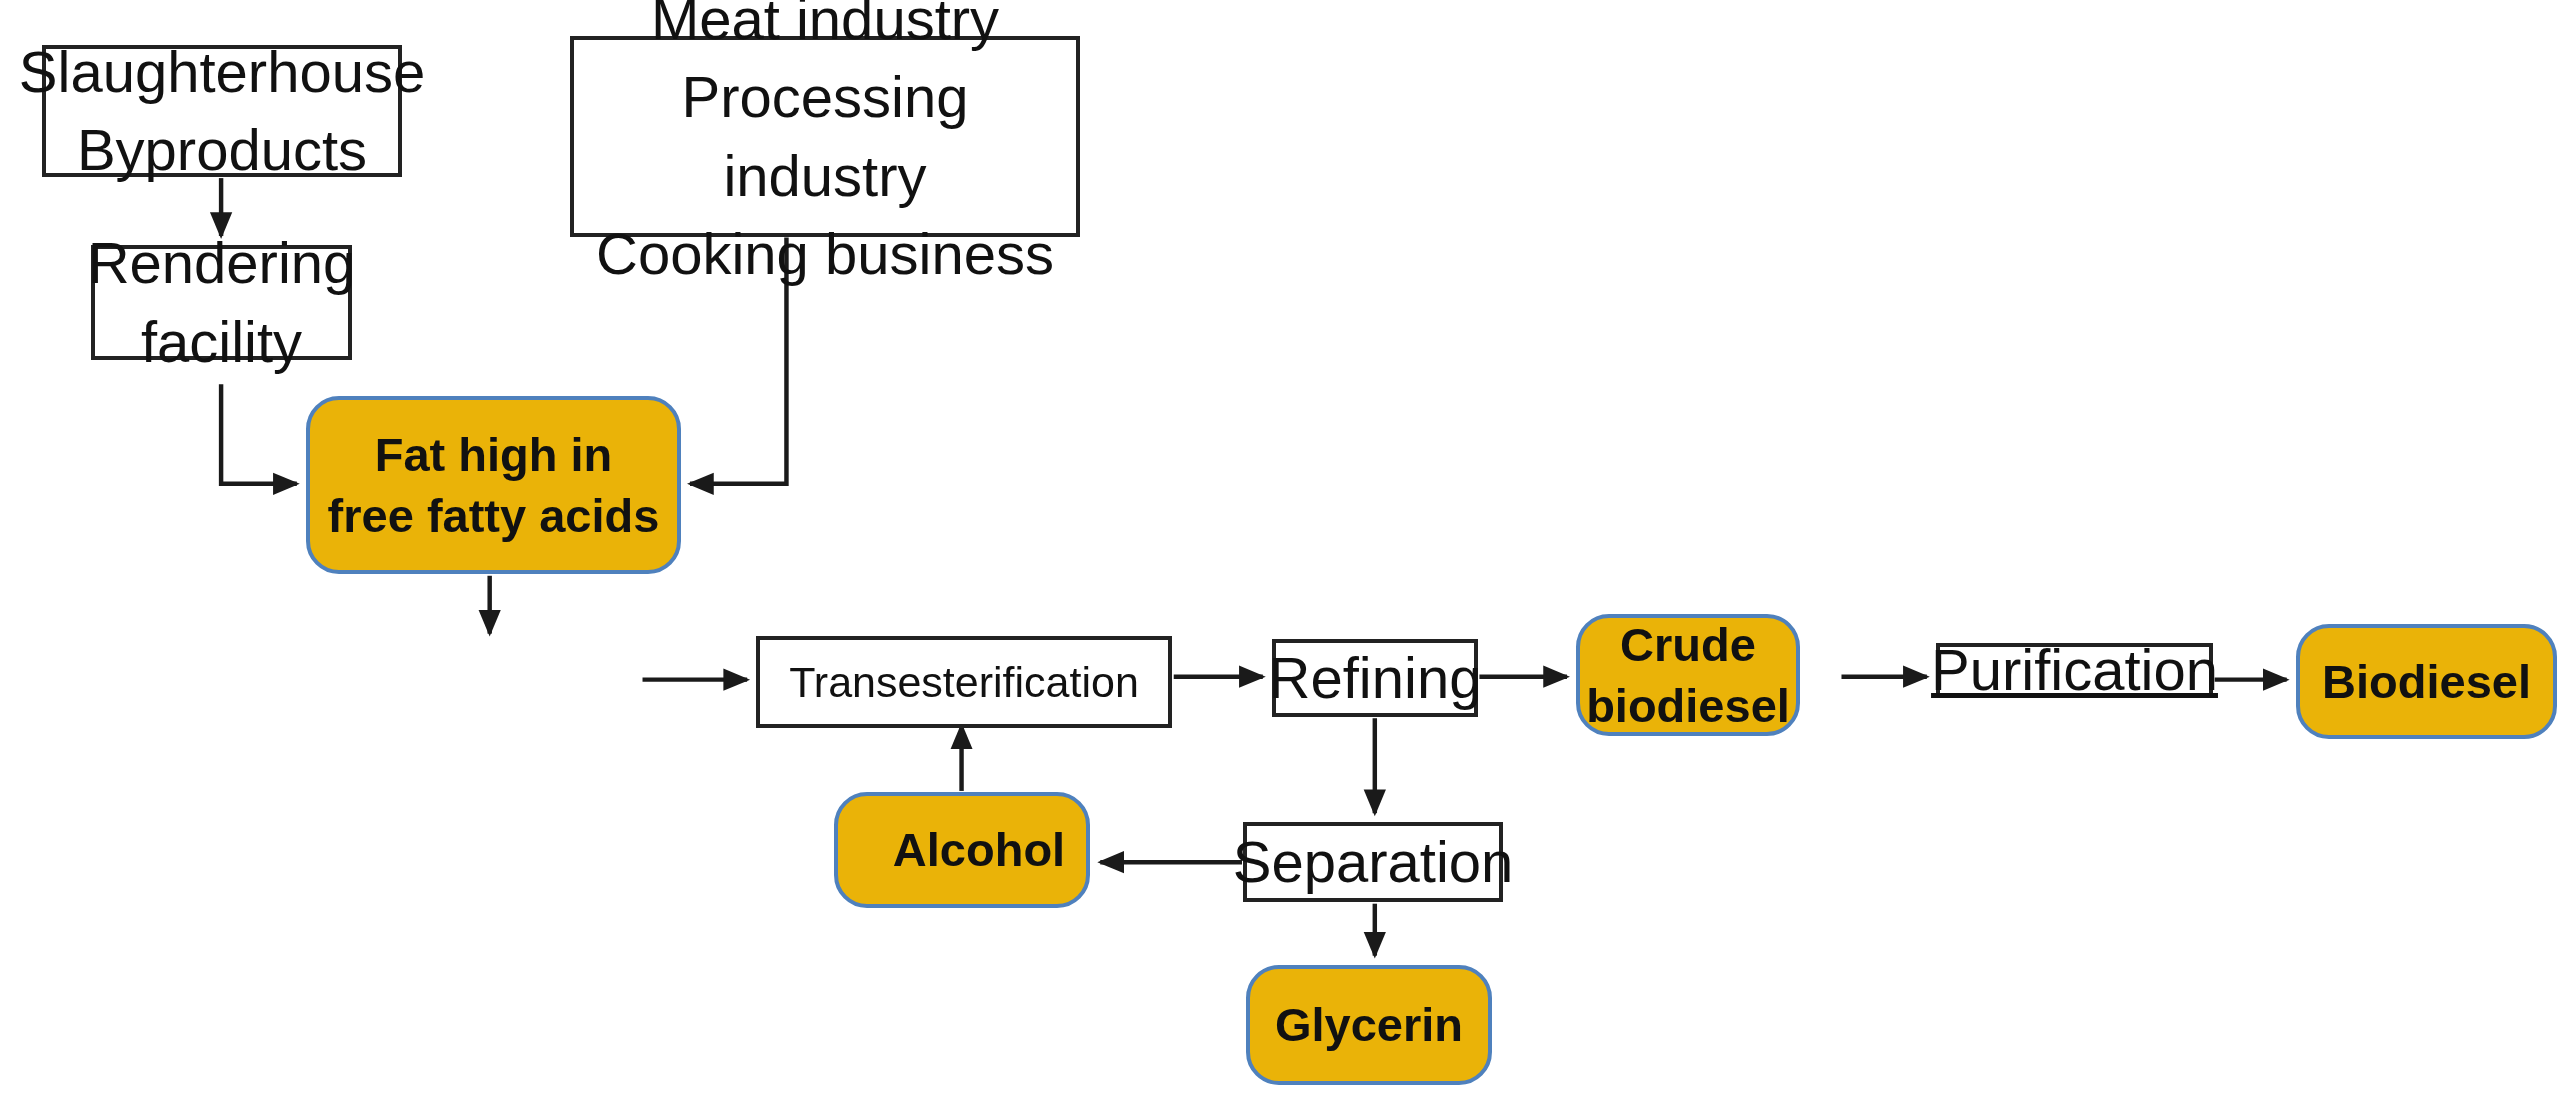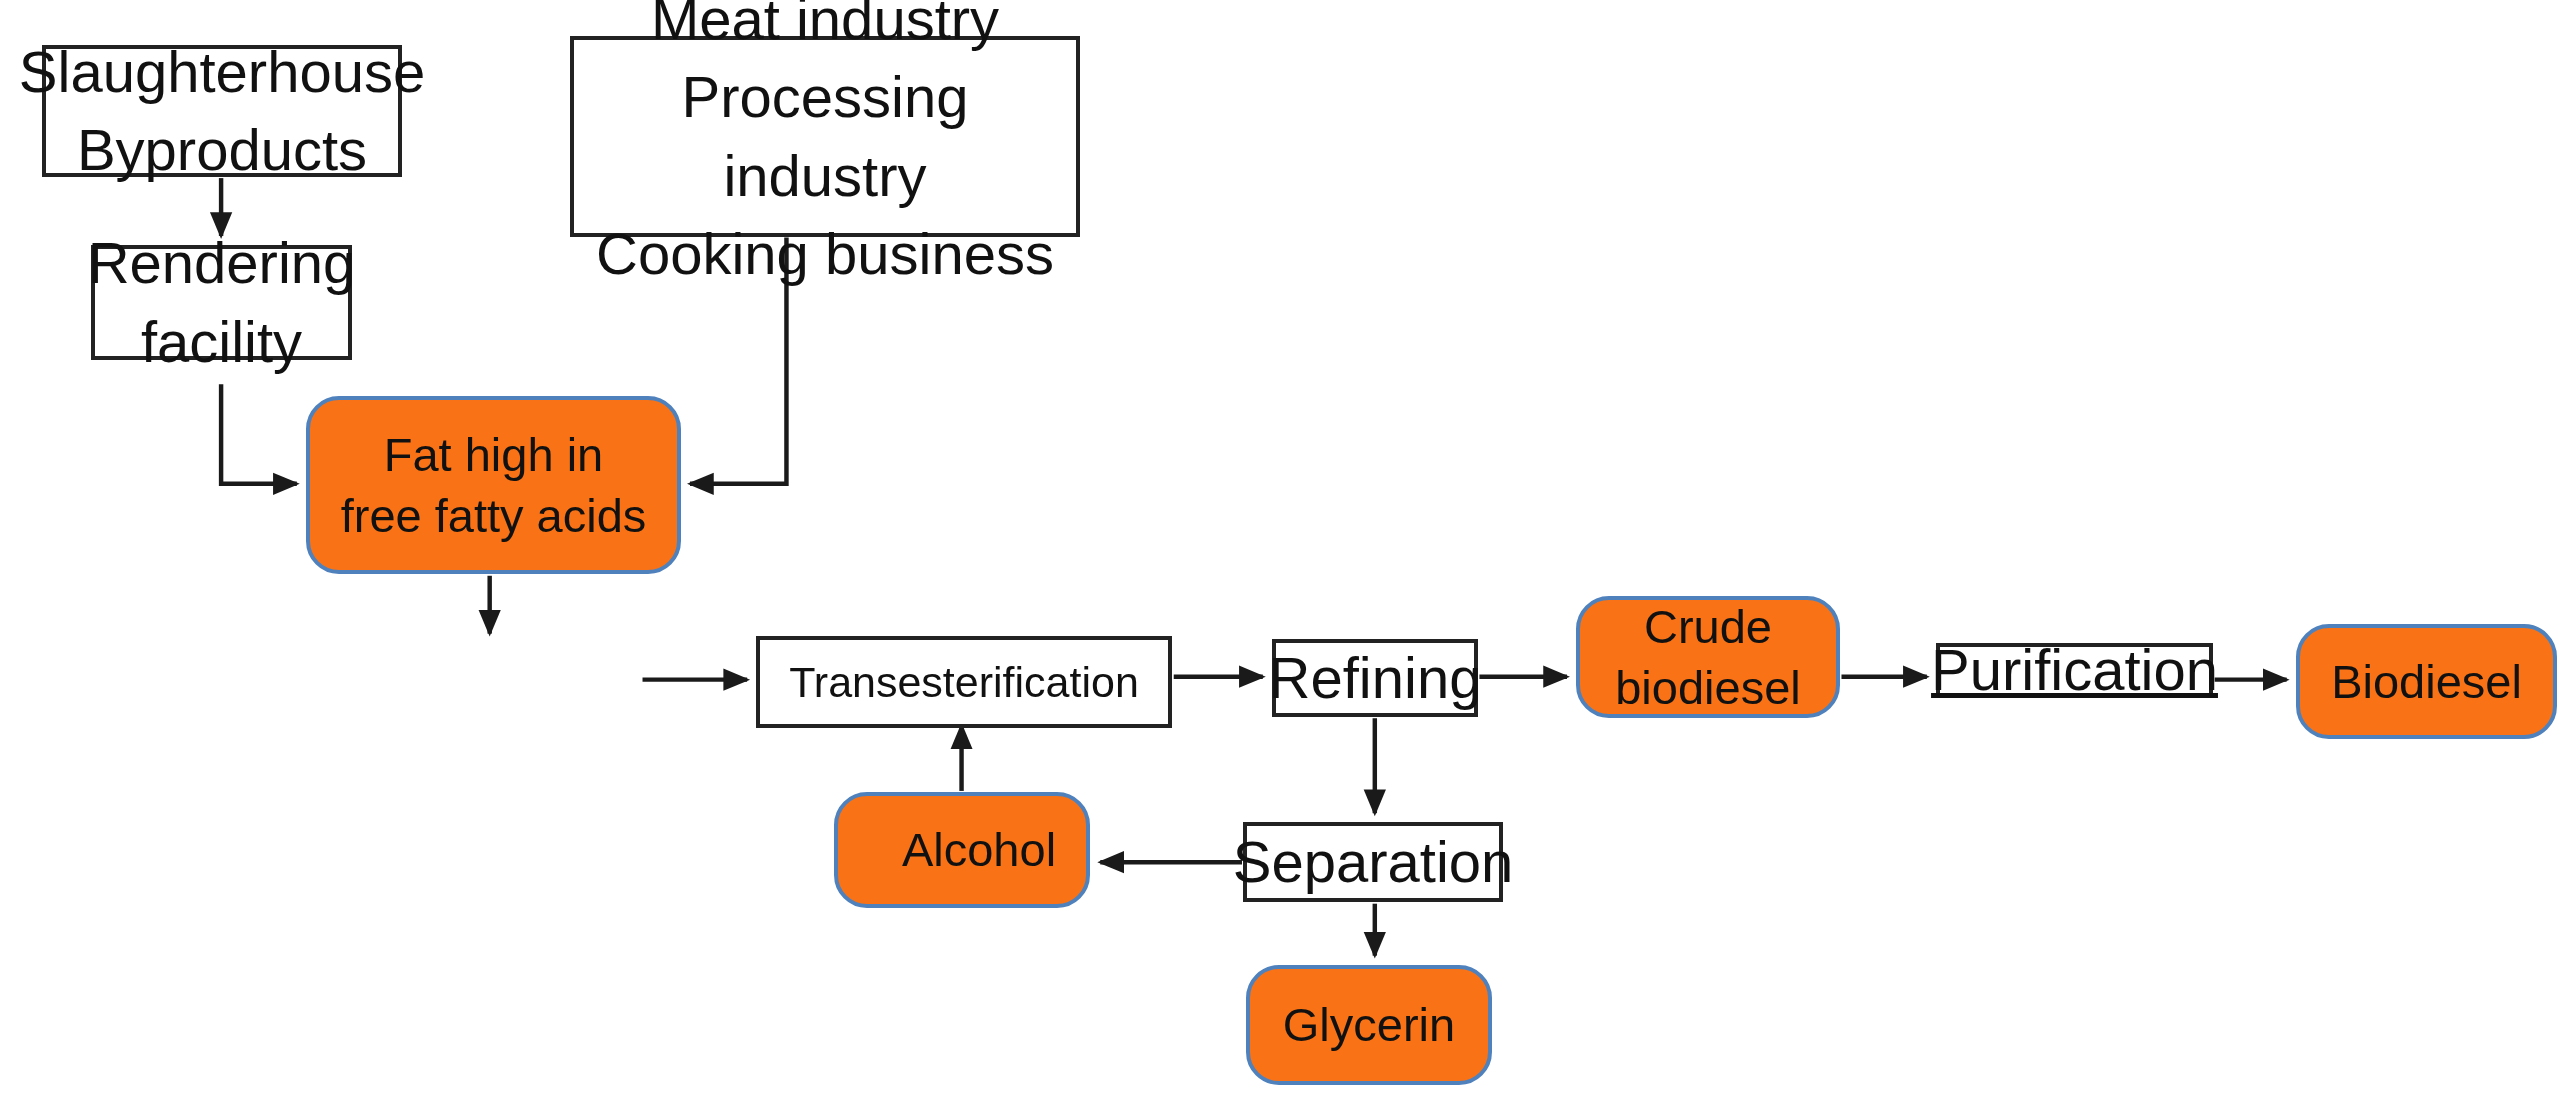--- a/index.html
+++ b/index.html
@@ -20,24 +20,24 @@
     justify-content:center;
     text-align:center;
     background:#ffffff;
     border:4.5px solid #222222;
     color:#111111;
     font-size:58px;
     line-height:1.35;
   }
   .node .label{white-space:pre-line;}
   .node.highlight{
-    background:#f97316;
+    background:#eab308;
     border:4.5px solid #4f81bd;
     border-radius:33px;
-    font-weight:normal;
+    font-weight:bold;
     font-size:47px;
     line-height:1.3;
   }
 </style>
 </head>
 <body>
 
 <div class="canvas">
 
   <svg class="edges" viewBox="0 0 3472 1496" xmlns="http://www.w3.org/2000/svg">
@@ -86,21 +86,21 @@
 
 
   <div class="node" style="left:756px;top:636px;width:416px;height:92px;font-size:43px;text-align:center;">
     <span class="label">Transesterification</span>
   </div>
 
   <div class="node" style="left:1272px;top:639px;width:206px;height:78px;">
     <span class="label">Refining</span>
   </div>
 
-  <div class="node highlight" style="left:1576px;top:596px;width:264px;height:122px;">
+  <div class="node highlight" style="left:1576px;top:614px;width:224px;height:122px;">
     <span class="label">Crude
 biodiesel</span>
   </div>
 
   <div class="node" style="left:1936px;top:643px;width:277px;height:54px;text-decoration:underline;">
     <span class="label">Purification</span>
   </div>
 
   <div class="node highlight" style="left:2296px;top:624px;width:261px;height:115px;">
     <span class="label">Biodiesel</span>

